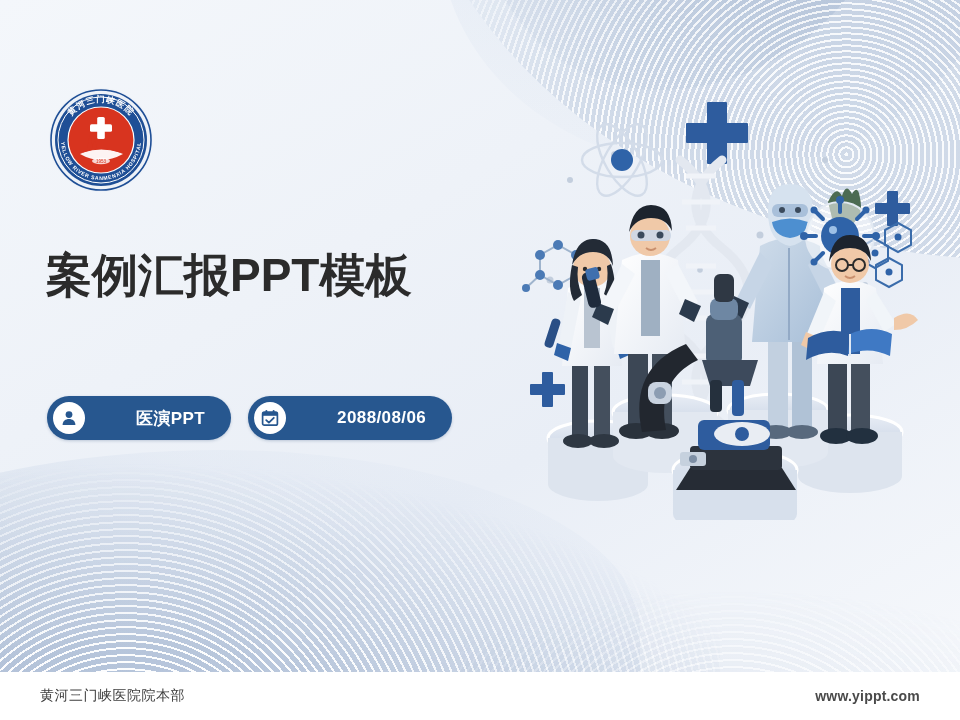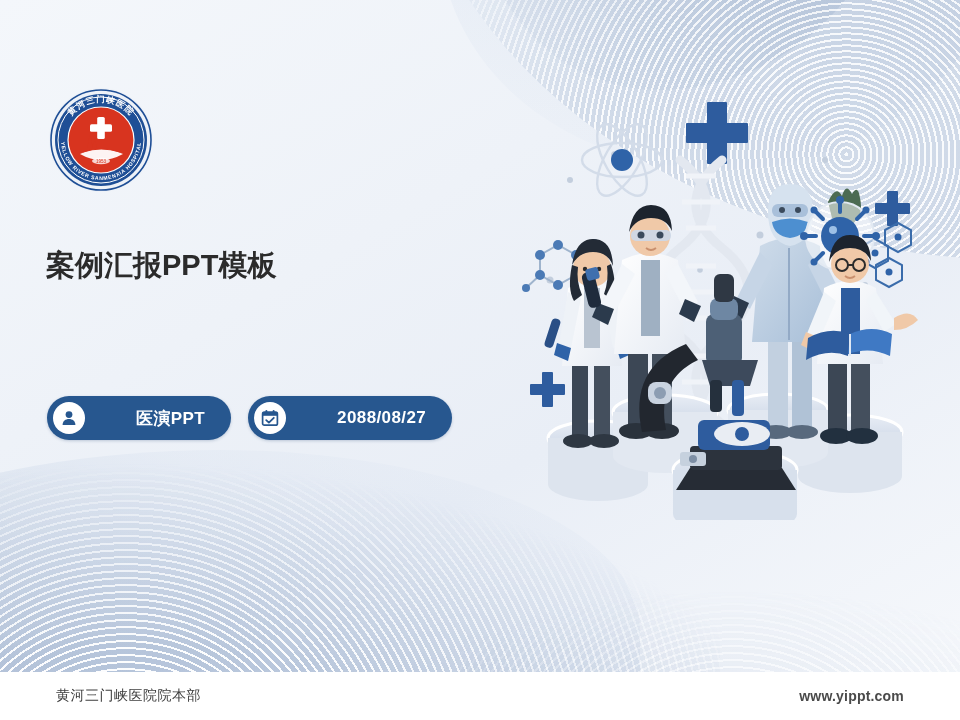--- a/index.html
+++ b/index.html
@@ -70,21 +70,21 @@
   }
   .logo svg{display:block;width:108px;height:108px;}
 
   
   .title-wrap{position:absolute;left:44px;top:244px;}
   .title-main{
     font-size:60px;font-weight:bold;color:#2e5c9e;letter-spacing:-1px;
     line-height:1.04;white-space:nowrap;margin:0;
   }
   .title-sub{
-    font-size:29px;font-weight:bold;color:#2b2b2b;letter-spacing:0px;
+    font-size:46px;font-weight:bold;color:#2b2b2b;letter-spacing:0px;
     line-height:1.1;white-space:nowrap;margin:6px 0 0 2px;
   }
 
   
   .pill-row{position:absolute;left:47px;top:396px;display:flex;gap:17px;}
   .pill{
     display:flex;align-items:center;gap:11px;
     height:44px;padding:0 26px 0 6px;border-radius:22px;
     background:#27578f;color:#ffffff;
     box-shadow:0 1px 3px rgba(40,70,120,.25);
@@ -97,21 +97,21 @@
   .pill-text{font-size:17px;font-weight:bold;letter-spacing:.4px;white-space:nowrap;padding-left:40px;}
 
   
   .illus{position:absolute;left:510px;top:60px;width:450px;height:460px;}
   .illus svg{display:block;width:450px;height:460px;}
 
   
   .footer{
     position:absolute;left:0;right:0;bottom:0;height:48px;background:#ffffff;
     display:flex;align-items:center;justify-content:space-between;
-    padding:0 56px;box-sizing:border-box;
+    padding:0 40px;box-sizing:border-box;
   }
   .footer-left{font-size:14px;color:#3c3c3c;letter-spacing:.5px;}
   .footer-right{font-size:14px;color:#4a4a4a;letter-spacing:.2px;font-weight:bold;}
 </style>
 </head>
 <body>
 
 <div id="slide">
 
   <div class="bg-layer">
@@ -173,21 +173,21 @@
     <div class="pill">
       <span class="pill-icon">
         <svg width="20" height="20" viewBox="0 0 20 20" xmlns="http://www.w3.org/2000/svg">
           <rect x="2.6" y="4.2" width="14.8" height="13" rx="1.8" fill="none" stroke="#27578f" stroke-width="1.7"></rect>
           <rect x="2.6" y="4.2" width="14.8" height="3.6" fill="#27578f"></rect>
           <rect x="5.4" y="1.9" width="2" height="3.6" rx="1" fill="#27578f"></rect>
           <rect x="12.6" y="1.9" width="2" height="3.6" rx="1" fill="#27578f"></rect>
           <path d="M6.2 12.1 L8.9 14.6 L13.8 9.8" fill="none" stroke="#27578f" stroke-width="1.8" stroke-linecap="round" stroke-linejoin="round"></path>
         </svg>
       </span>
-      <span class="pill-text">2088/08/27</span>
+      <span class="pill-text">2088/08/06</span>
     </div>
   </div>
 
   <div class="illus">
     <svg viewBox="0 0 450 460" xmlns="http://www.w3.org/2000/svg">
       <defs>
         <linearGradient id="ped" x1="0" y1="0" x2="0" y2="1">
           <stop offset="0%" stop-color="#e8edf5"></stop>
           <stop offset="100%" stop-color="#c9d4e4"></stop>
         </linearGradient>

